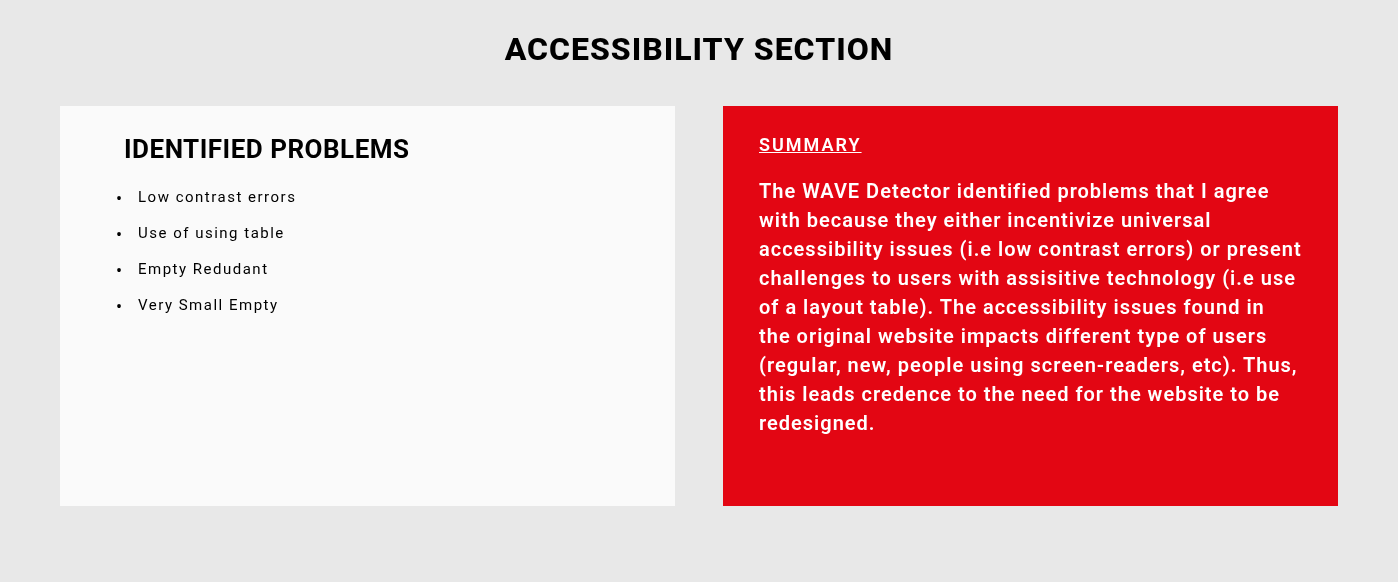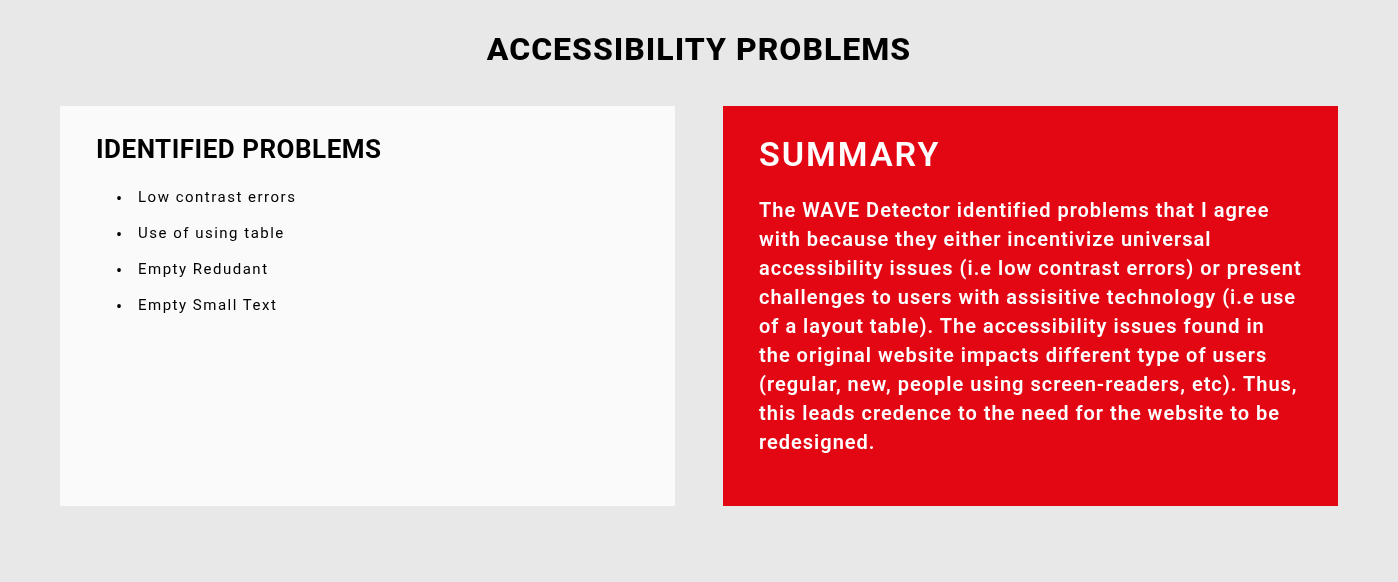--- a/index.html
+++ b/index.html
@@ -34,27 +34,29 @@
   .card-right {
     background: #e30613;
     color: #fff;
   }
   .card-heading-left {
     font-size: 26px;
     font-weight: 700;
     letter-spacing: 0.5px;
     color: #000;
     margin-bottom: 24px;
+    margin-left: 28px;
   }
   .card-heading-right {
-    font-size: 34px;
+    font-size: 18px;
     font-weight: 600;
     letter-spacing: 2px;
     color: #fff;
     margin-bottom: 22px;
+    text-decoration: underline;
   }
   .problems-list {
     list-style: none;
     padding-left: 24px;
   }
   .problems-list li {
     position: relative;
     font-size: 15px;
     letter-spacing: 1.5px;
     color: #000;
@@ -73,31 +75,31 @@
     font-size: 20px;
     line-height: 1.45;
     letter-spacing: 1px;
     font-weight: 600;
     color: #fff;
   }
 </style>
 </head>
 <body>
 
-<h1 class="title">ACCESSIBILITY PROBLEMS</h1>
+<h1 class="title">ACCESSIBILITY SECTION</h1>
 
 <div class="cards">
 
   <div class="card card-left">
     <h2 class="card-heading-left">IDENTIFIED PROBLEMS</h2>
     <ul class="problems-list">
       <li>Low contrast errors</li>
       <li>Use of using table</li>
       <li>Empty Redudant</li>
-      <li>Empty Small Text</li>
+      <li>Very Small Empty</li>
     </ul>
   </div>
 
   <div class="card card-right">
     <h2 class="card-heading-right">SUMMARY</h2>
     <p class="summary-text">The WAVE Detector identified problems that I agree with because they either incentivize universal accessibility issues (i.e low contrast errors) or present challenges to users with assisitive technology (i.e use of a layout table). The accessibility issues found in the original website impacts different type of users (regular, new, people using screen-readers, etc). Thus, this leads credence to the need for the website to be redesigned.</p>
   </div>
 
 </div>
 

